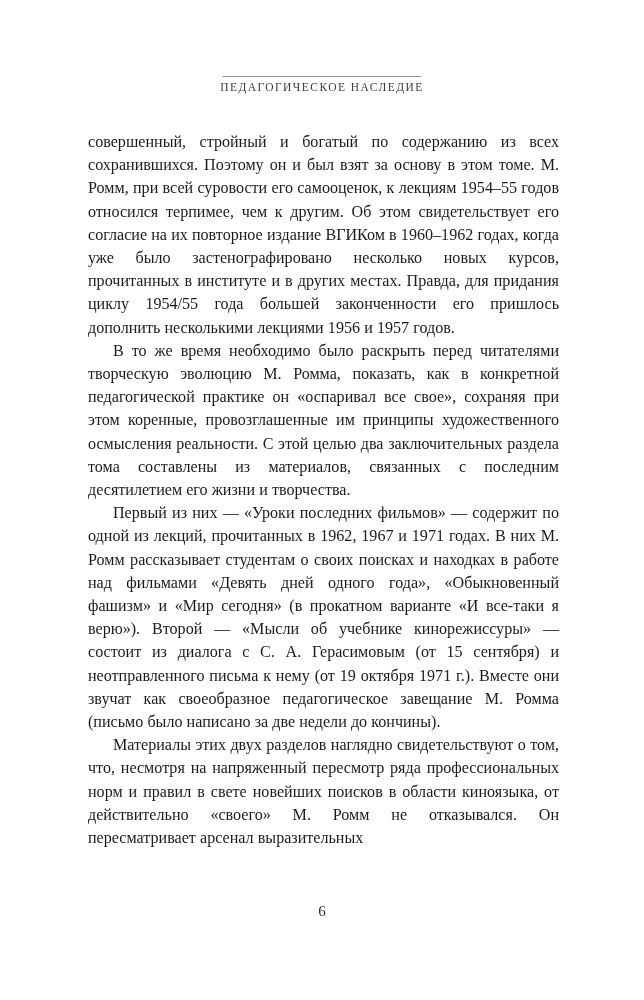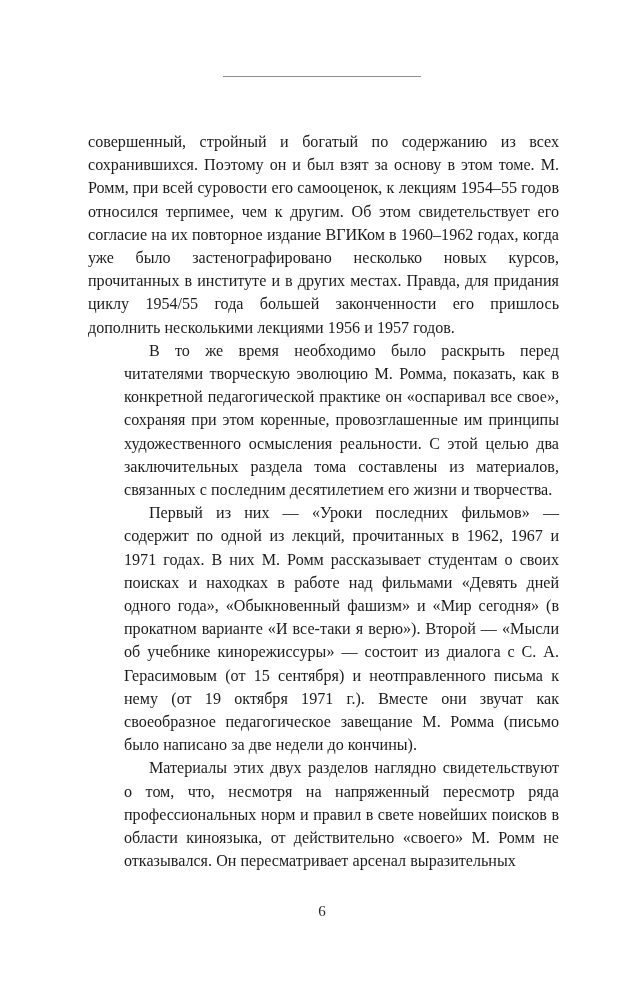--- a/index.html
+++ b/index.html
@@ -65,21 +65,20 @@
     font-size: 16.1px;
     line-height: 23.2px;
     text-align: justify;
     text-justify: inter-word;
     text-indent: 0;
     hyphens: manual;
     word-spacing: 0.1px;
   }
   p.para.indent {
     text-indent: 25px;
-    margin-left: 36px;
   }
 
   
   .folio {
     position: absolute;
     left: 0;
     right: 0;
     top: 902px;
     text-align: center;
     font-size: 15px;
@@ -87,20 +86,21 @@
     line-height: 18px;
   }
 </style>
 </head>
 <body>
 
 <div class="page">
 
   <div class="running-head">
     <div class="rule"></div>
+    <div class="series">ПЕДАГОГИЧЕСКОЕ НАСЛЕДИЕ</div>
   </div>
 
   <div class="textblock">
     <p class="para">совершенный, стройный и богатый по содержанию из всех сохранившихся. Поэтому он и был взят за основу в этом томе. М. Ромм, при всей суровости его самооценок, к лекциям 1954–55 годов относился терпимее, чем к другим. Об этом свидетельствует его согласие на их повторное издание ВГИКом в 1960–1962 годах, когда уже было застенографировано несколько новых курсов, прочитанных в институте и в других местах. Правда, для придания циклу 1954/55 года большей законченности его пришлось дополнить несколькими лекциями 1956 и 1957 годов.</p>
     <p class="para indent">В то же время необходимо было раскрыть перед читателями творческую эволюцию М. Ромма, показать, как в конкретной педагогической практике он «оспаривал все свое», сохраняя при этом коренные, провозглашенные им принципы художественного осмысления реальности. С этой целью два заключительных раздела тома составлены из материалов, связанных с последним десятилетием его жизни и творчества.</p>
     <p class="para indent">Первый из них — «Уроки последних фильмов» — содержит по одной из лекций, прочитанных в 1962, 1967 и 1971 годах. В них М. Ромм рассказывает студентам о своих поисках и находках в работе над фильмами «Девять дней одного года», «Обыкновенный фашизм» и «Мир сегодня» (в прокатном варианте «И все-таки я верю»). Второй — «Мысли об учебнике кинорежиссуры» — состоит из диалога с С. А. Герасимовым (от 15 сентября) и неотправленного письма к нему (от 19 октября 1971 г.). Вместе они звучат как своеобразное педагогическое завещание М. Ромма (письмо было написано за две недели до кончины).</p>
     <p class="para indent">Материалы этих двух разделов наглядно свидетельствуют о том, что, несмотря на напряженный пересмотр ряда профессиональных норм и правил в свете новейших поисков в области киноязыка, от действительно «своего» М. Ромм не отказывался. Он пересматривает арсенал выразительных</p>
   </div>
 
   <div class="folio">6</div>

